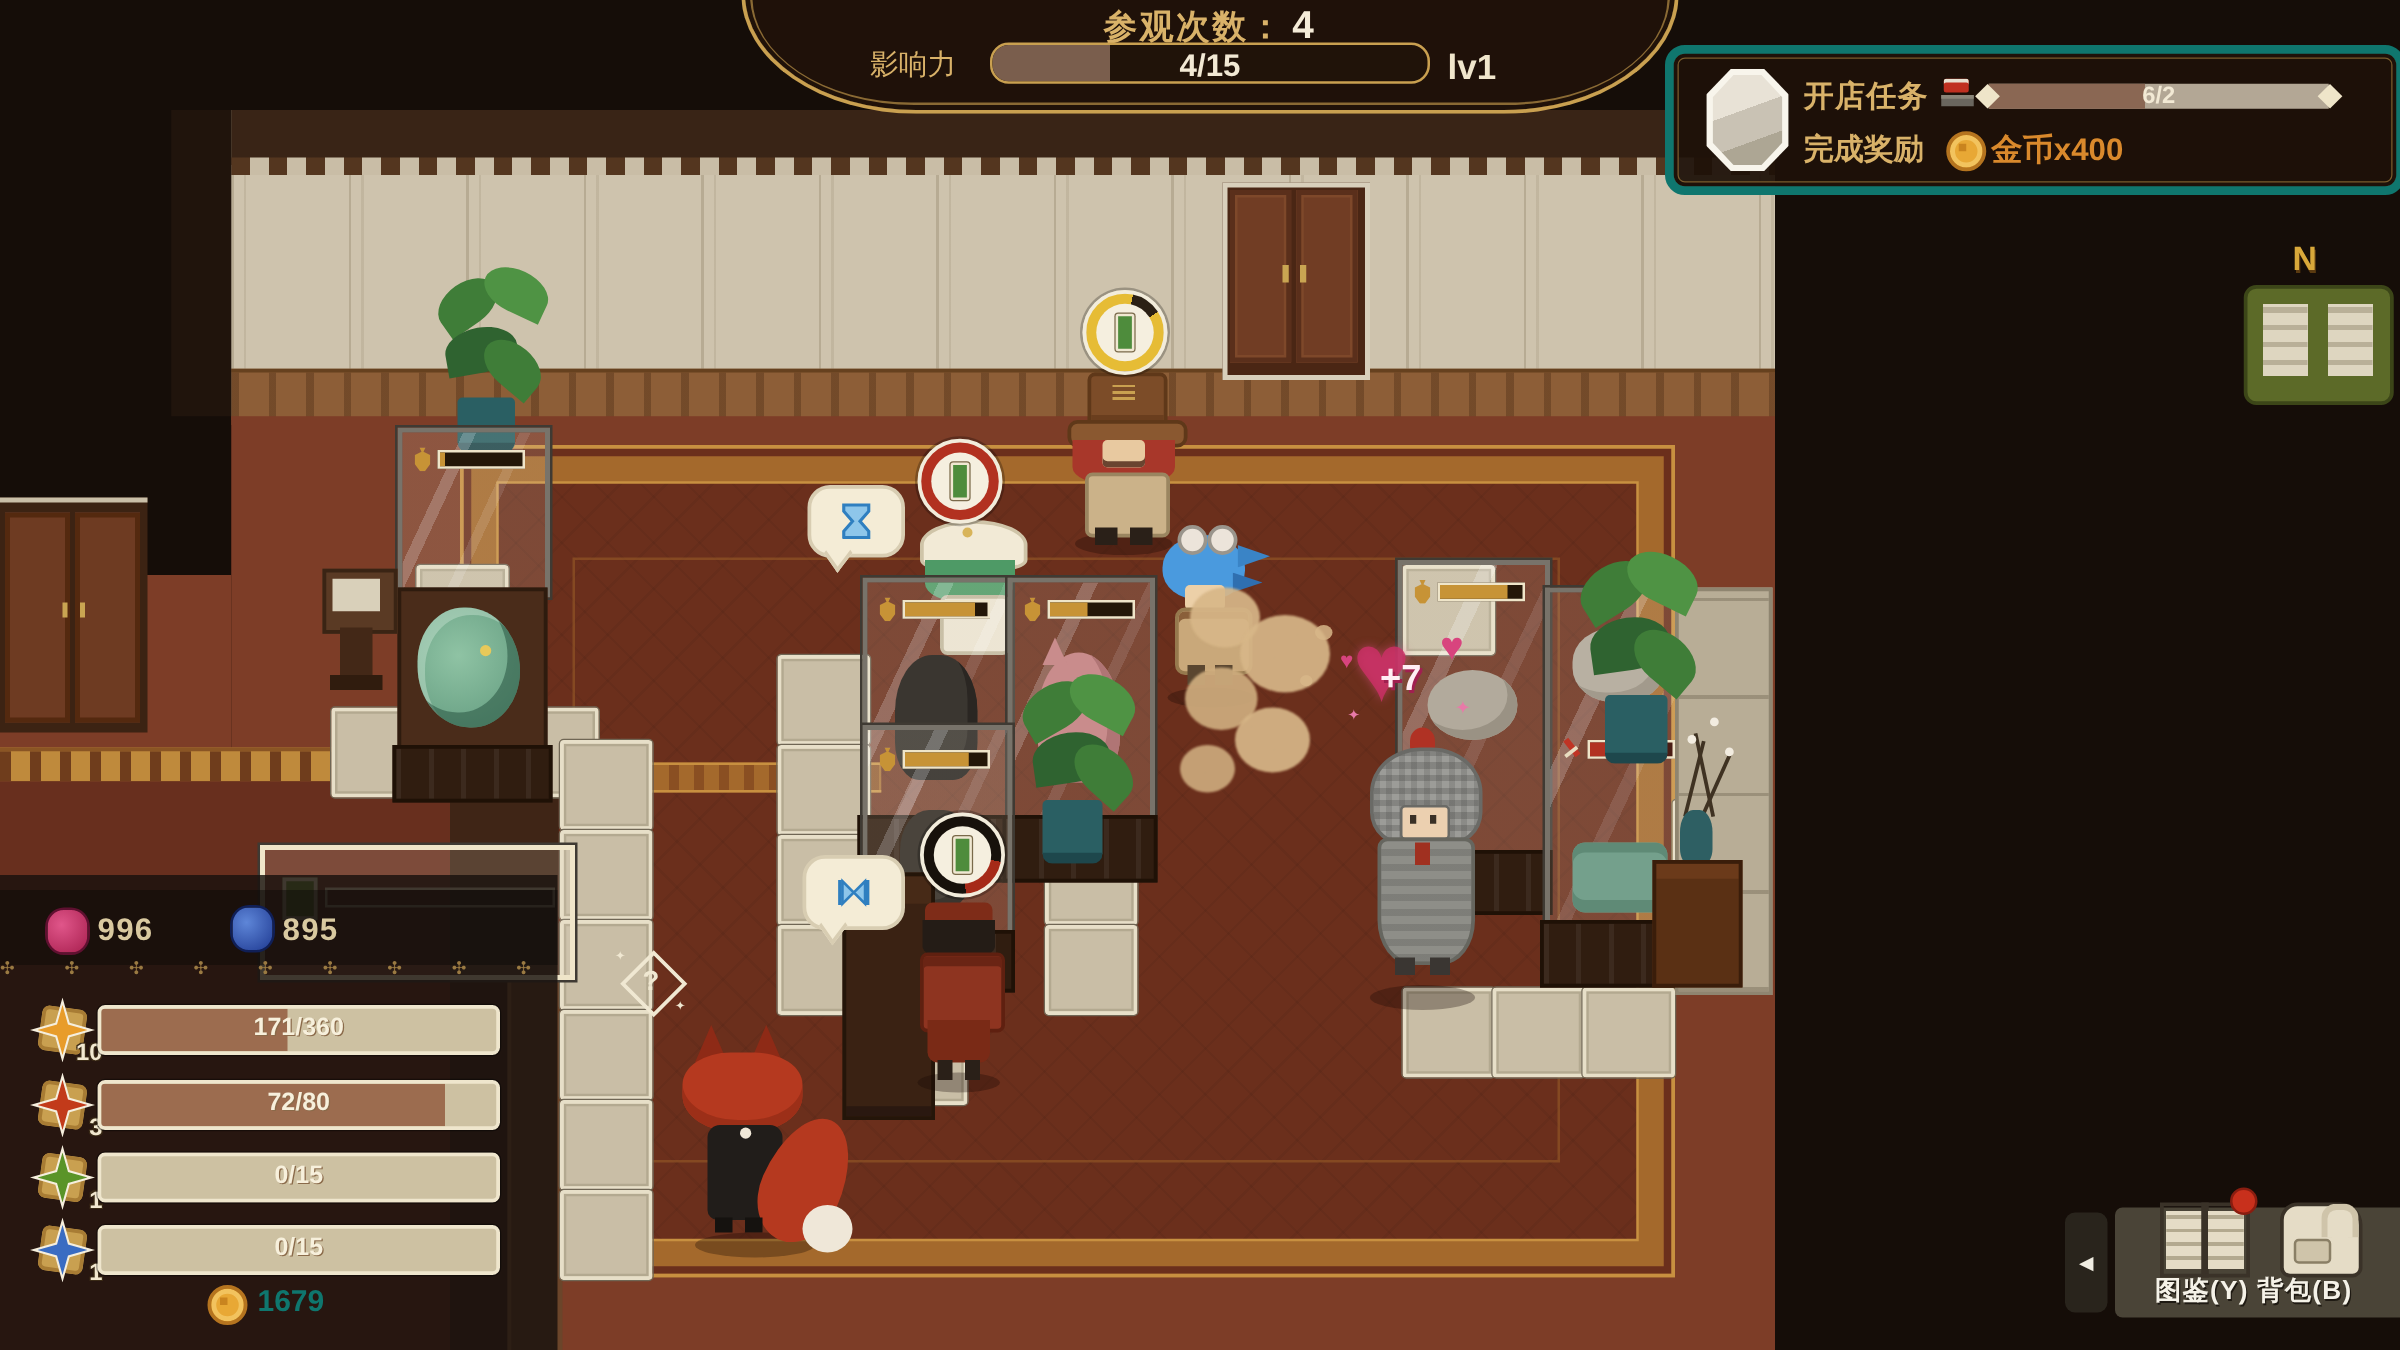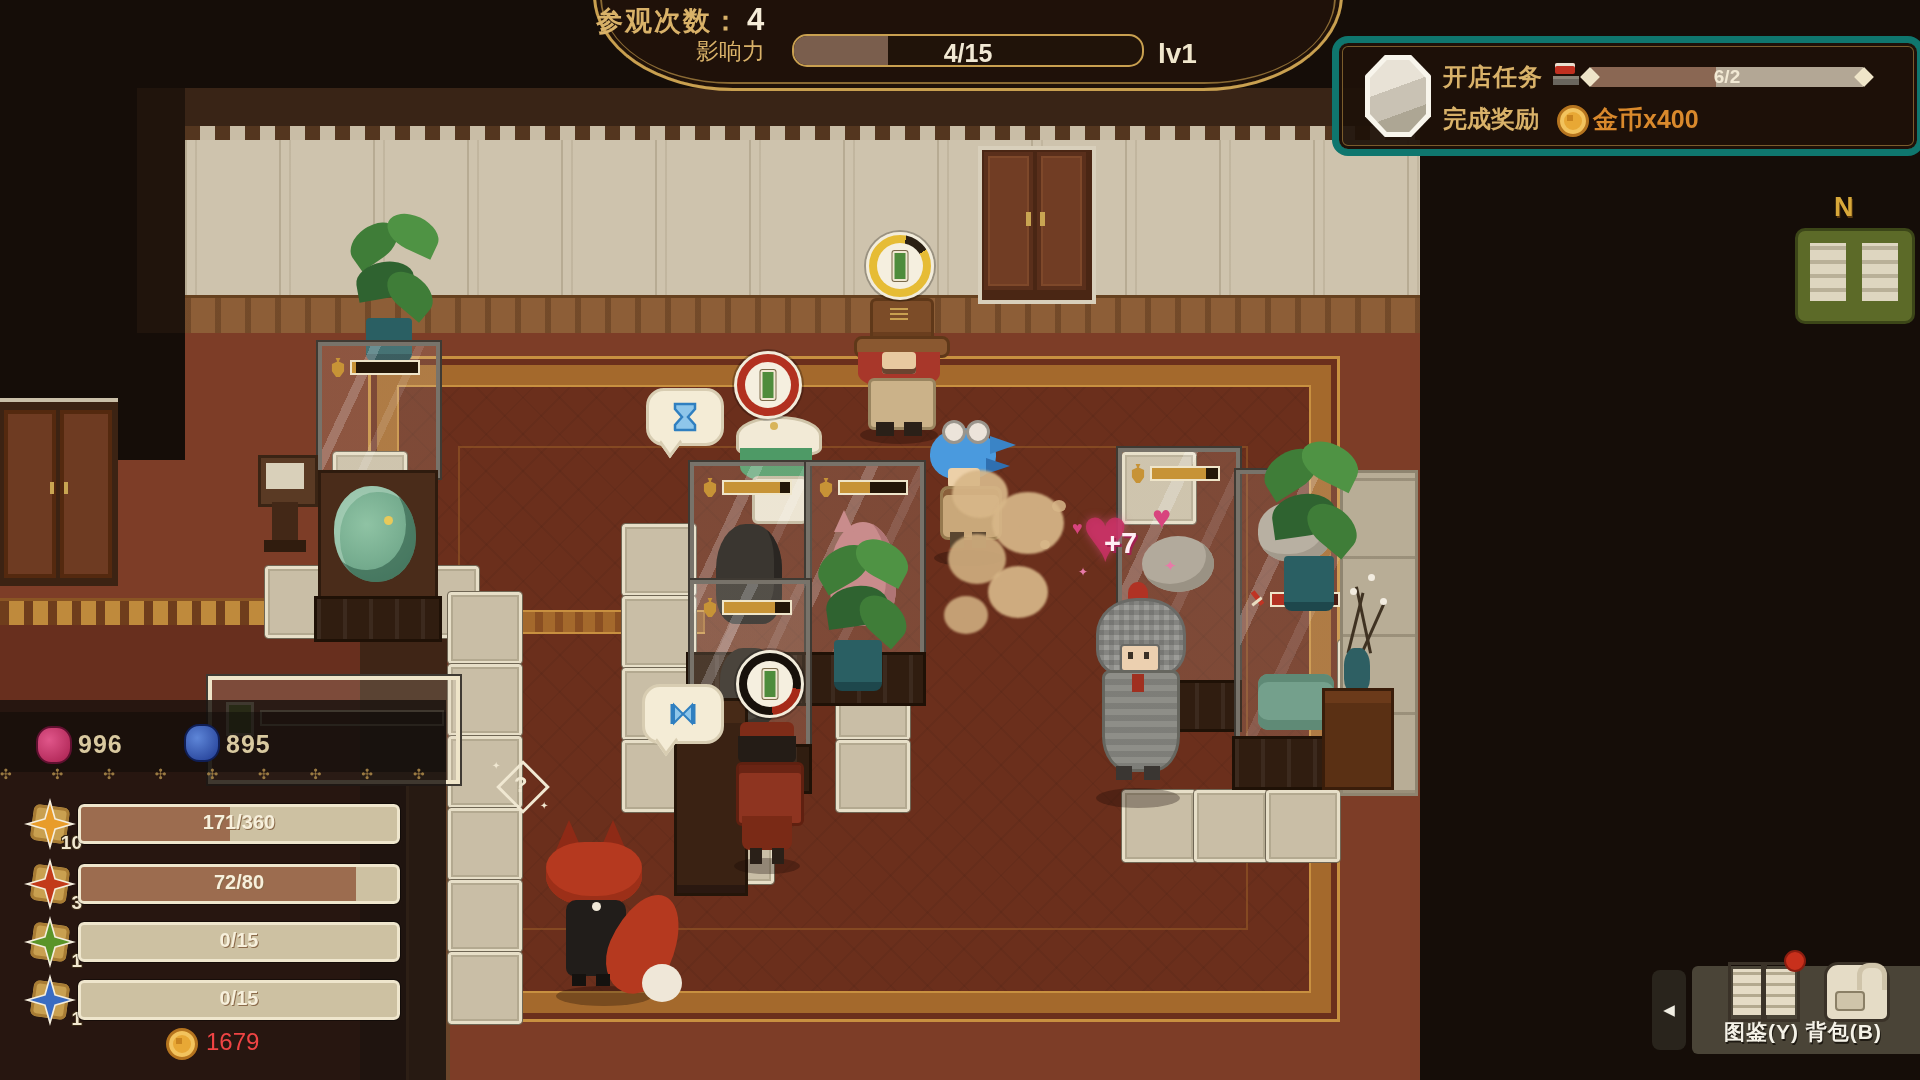--- a/index.html
+++ b/index.html
@@ -28,21 +28,21 @@
         background:#4e8c3c;border:2px solid #f0e8d2;border-radius:2px;box-shadow:0 0 0 1px #7a6a4a;}
   
   .bubble{position:absolute;background:#f4ecd6;border:3px solid #d8cdb2;border-radius:18px;
           display:flex;align-items:center;justify-content:center;}
   .bubble .tail{position:absolute;left:12px;bottom:-9px;width:16px;height:16px;background:#f4ecd6;
           border-right:3px solid #d8cdb2;border-bottom:3px solid #d8cdb2;transform:rotate(55deg) skewX(18deg);}
   
   .banner{position:absolute;left:593px;top:-8px;width:744px;height:96px;background:rgba(32,18,9,.97);
     border:3px solid #c9a050;border-top:none;border-radius:0 0 140px 140px / 0 0 96px 96px;
     box-shadow:inset 0 0 0 4px rgba(32,18,9,1),inset 0 0 0 6px #8a6a34;}
-  .banner-r1{position:absolute;left:0;right:0;top:10px;color:#d9b269;
+  .banner-r1{position:absolute;left:0;right:0;top:10px;text-align:center;color:#d9b269;
     font-size:27px;font-weight:bold;letter-spacing:2px;}
   .banner-r1 .num{color:#f5ecd8;font-size:31px;margin-left:6px;}
   .inf-label{position:absolute;left:100px;top:44px;color:#d9b269;font-size:23px;font-weight:normal;}
   .inf-bar{position:absolute;left:196px;top:42px;width:348px;height:29px;border:2px solid #c9a050;
     border-radius:15px;background:#201309;overflow:hidden;}
   .inf-fill{width:27%;height:100%;background:#7a5e4d;}
   .inf-text{position:absolute;left:0;right:0;top:3px;text-align:center;color:#f2e9d4;font-size:25px;font-weight:bold;}
   .inf-lv{position:absolute;left:562px;top:46px;color:#f0e6cc;font-size:28px;font-weight:bold;}
   .quest{position:absolute;left:1332px;top:36px;width:578px;height:106px;background:rgba(30,17,9,.94);
     border:7px solid #0f766e;border-radius:16px;box-shadow:inset 0 0 0 3px rgba(30,17,9,1),inset 0 0 0 4px #7a5c2c;}
@@ -80,21 +80,21 @@
     text-shadow:1px 1px 0 #8a6a4a;}
   .sicon{position:absolute;left:22px;width:56px;height:52px;}
   .sicon .plaque{position:absolute;left:10px;top:8px;width:36px;height:36px;background:#c9a050;border-radius:6px;
     transform:rotate(8deg);box-shadow:inset 0 0 0 3px #a87c34;}
   .sicon .star-b{position:absolute;left:2px;top:0;width:52px;height:52px;background:#f5eedd;
     clip-path:polygon(50% 0,61% 39%,100% 50%,61% 61%,50% 100%,39% 61%,0 50%,39% 39%);}
   .sicon .star{position:absolute;left:8px;top:6px;width:40px;height:40px;
     clip-path:polygon(50% 0,61% 39%,100% 50%,61% 61%,50% 100%,39% 61%,0 50%,39% 39%);}
   .sicon .lvl{position:absolute;right:-4px;bottom:-4px;color:#f2e8d0;font-size:19px;font-weight:bold;
     text-shadow:1px 1px 0 #3a2a16,-1px 1px 0 #3a2a16,1px -1px 0 #3a2a16,-1px -1px 0 #3a2a16;}
-  .coins-val{position:absolute;left:206px;top:328px;color:#ef4444;font-size:24px;font-weight:normal;}
+  .coins-val{position:absolute;left:206px;top:328px;color:#0f766e;font-size:24px;font-weight:bold;}
   
   .toolbar{position:absolute;left:1692px;top:966px;width:228px;height:88px;background:rgba(78,72,58,.94);
     border-radius:6px 0 0 6px;text-decoration:underline;}
   .tb-tab{position:absolute;left:1652px;top:970px;width:34px;height:80px;background:rgba(42,38,30,.94);
     border-radius:8px;color:#f0ede2;display:flex;align-items:center;justify-content:center;font-size:15px;}
   .tb-labels{position:absolute;left:0;right:6px;bottom:8px;text-align:center;color:#f5f2e8;font-size:21px;
     font-weight:bold;text-shadow:1px 2px 0 rgba(20,16,10,.8);letter-spacing:1px;}
   .book-icon{position:absolute;left:36px;top:-8px;width:66px;height:56px;}
   .book-icon .pg{position:absolute;top:4px;width:29px;height:46px;background:#e5dcc6;border:3px solid #3a3228;
     background-image:repeating-linear-gradient(0deg,#b3a98f 0 3px,transparent 3px 11px);background-clip:content-box;padding:4px 2px;}

